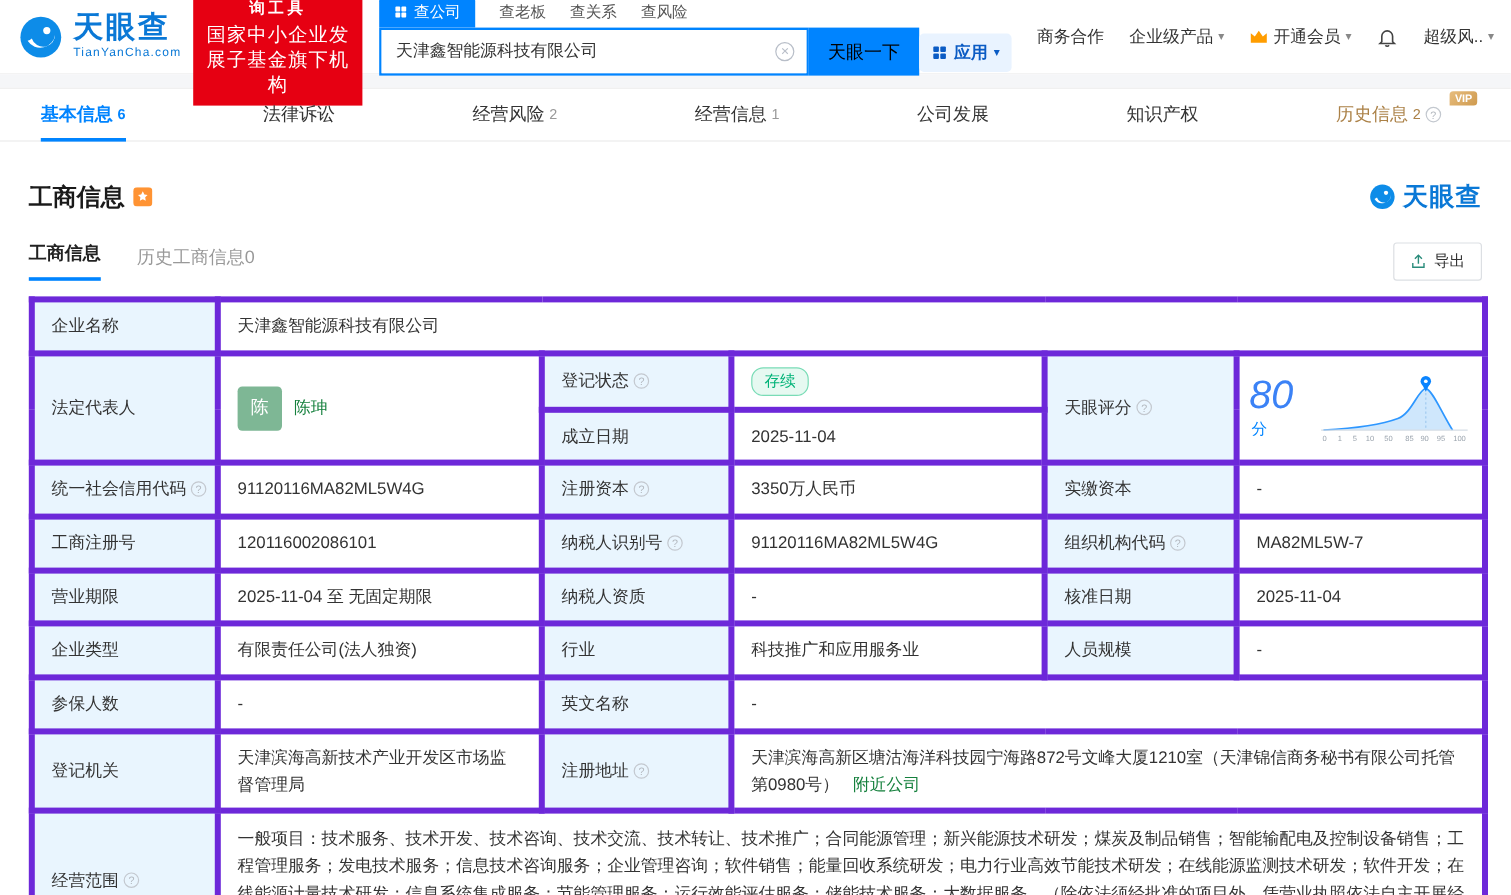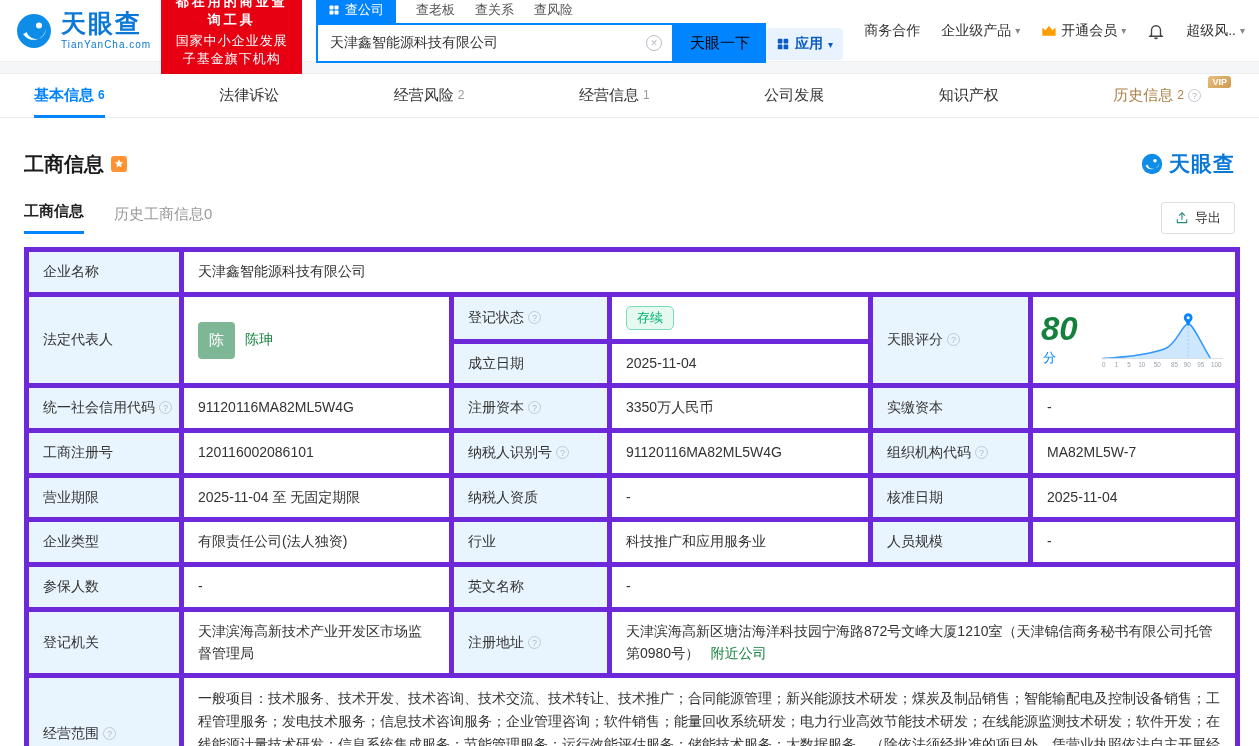--- a/index.html
+++ b/index.html
@@ -6,21 +6,21 @@
   html,body { width:1259px; height:746px; background:#fff; overflow:hidden;
     font-family:"Liberation Sans","DejaVu Sans",sans-serif; color:#333; }
 
   
   .topbar { height:62px; display:flex; align-items:center; padding:0 14px; background:#fff; border-bottom:1px solid #f0f0f0; }
   .logo { display:flex; align-items:center; gap:7px; cursor:pointer; }
   .logo-cn { font-size:25px; font-weight:bold; color:#0a78d6; letter-spacing:2px; line-height:1; }
   .logo-en { font-size:10px; color:#0a78d6; letter-spacing:1px; margin-top:3px; }
   .promo { margin-left:10px; background:#e60012; color:#fff; text-align:center; padding:6px 9px; }
   .promo-1 { font-size:13px; font-weight:bold; letter-spacing:3px; }
-  .promo-2 { font-size:13px; letter-spacing:1px; margin-top:3px; }
+  .promo-2 { font-size:16px; letter-spacing:1px; margin-top:3px; }
 
   .search-area { margin-left:14px; width:452px; }
   .search-tabs { display:flex; align-items:flex-end; gap:20px; height:25px; }
   .stab { font-size:13px; color:#555; padding:4px 0; cursor:pointer; }
   .stab.active { background:#0084ff; color:#fff; border-radius:4px 4px 0 0; padding:4px 12px; display:flex; align-items:center; gap:5px; }
   .search-row { display:flex; height:40px; }
   .input-wrap { position:relative; width:358px; border:2px solid #0084ff; background:#fff; }
   .search-input { border:none; outline:none; width:100%; height:100%; font-size:14px; color:#333; padding:0 34px 0 12px; font-family:inherit; }
   .clear { position:absolute; right:10px; top:50%; transform:translateY(-50%); width:16px; height:16px; border:1px solid #b8bec8; border-radius:50%; color:#b8bec8; font-size:9px; line-height:14px; text-align:center; cursor:pointer; }
   .search-btn { width:92px; background:#0084ff; color:#000000; border:none; font-size:15px; cursor:pointer; font-family:inherit; }
@@ -60,23 +60,23 @@
   .export-btn { margin-left:auto; align-self:center; display:flex; align-items:center; gap:6px; background:#fff; border:1px solid #dcdfe3; border-radius:3px; padding:6px 13px; font-size:13px; color:#333; cursor:pointer; font-family:inherit; }
 
   
   table.info { width:1211px; margin-top:13px; border-collapse:collapse; table-layout:fixed; }
   .info td { border:5px solid #6d28d9; font-size:14px; color:#333; padding:9px 14px; line-height:1.55; vertical-align:middle; word-break:break-all; }
   .info td.lbl { background:#e9f5fe; padding:9px 10px 9px 14px; white-space:nowrap; }
   .q { display:inline-block; width:13px; height:13px; line-height:12px; border:1px solid #c3c8cf; border-radius:50%; color:#b3b8bf; font-size:9px; text-align:center; margin-left:4px; vertical-align:1px; cursor:pointer; }
   a.blue, .blue-link { color:#15803d; text-decoration:none; cursor:pointer; }
   .rep-cell { display:flex; align-items:center; gap:10px; }
   .avatar { width:37px; height:37px; border-radius:4px; background:#7eb795; color:#fff; font-size:15px; display:flex; align-items:center; justify-content:center; flex:0 0 auto; cursor:pointer; }
-  .status-badge { display:inline-block; background:#e6f9f1; border:1px solid #79dcb6; color:#00b377; font-size:13px; padding:1px 10px; border-radius:5px; line-height:20px; }
+  .status-badge { display:inline-block; background:#e6f9f1; border:1px solid #79dcb6; color:#00b377; font-size:13px; padding:1px 10px; border-radius:10px; line-height:20px; }
   .score-flex { display:flex; align-items:center; gap:8px; }
-  .score-big { font-size:33px; font-weight:bold; font-style:italic; color:#15803d; line-height:1; }
+  .score-big { font-size:33px; font-weight:normal; font-style:italic; color:#3b82f6; line-height:1; }
   .score-unit { font-size:13px; color:#0084ff; margin-left:2px; }
   .scope-cell { line-height:1.65 !important; }
 </style>
 </head>
 <body>
 
 <header class="topbar">
   <div class="logo">
     <svg width="40" height="40" viewBox="0 0 40 40">
       <circle cx="20" cy="20" r="17" fill="#0d8ce8"></circle>

